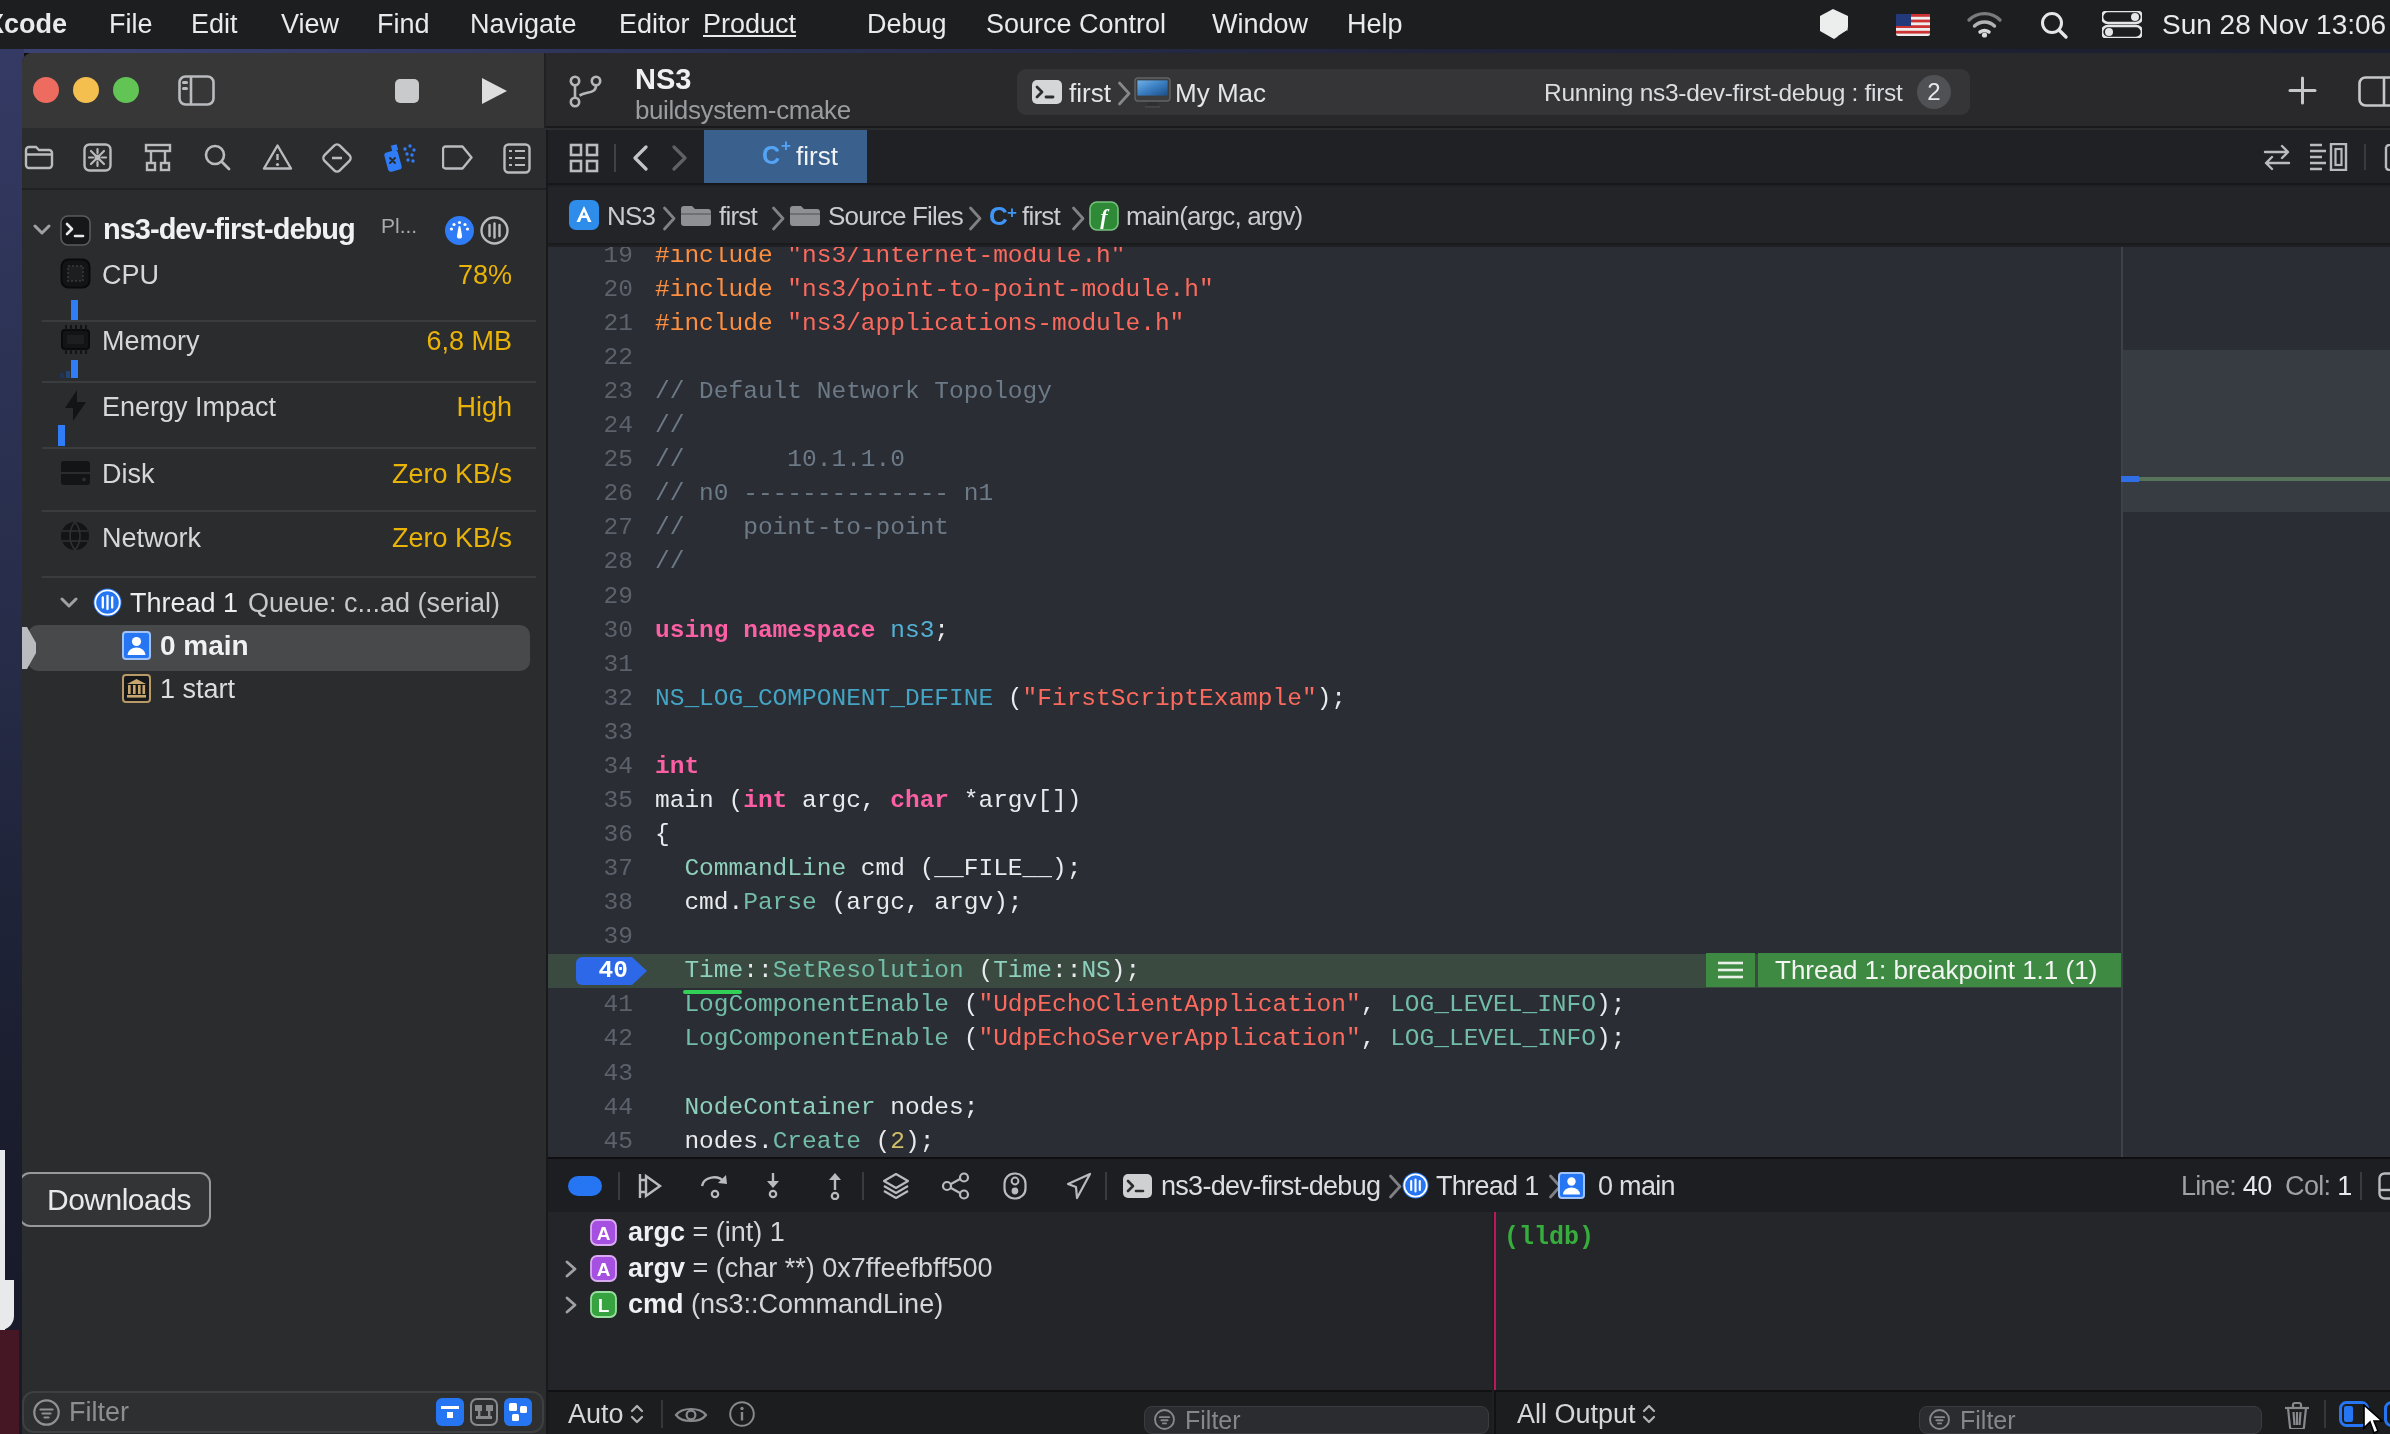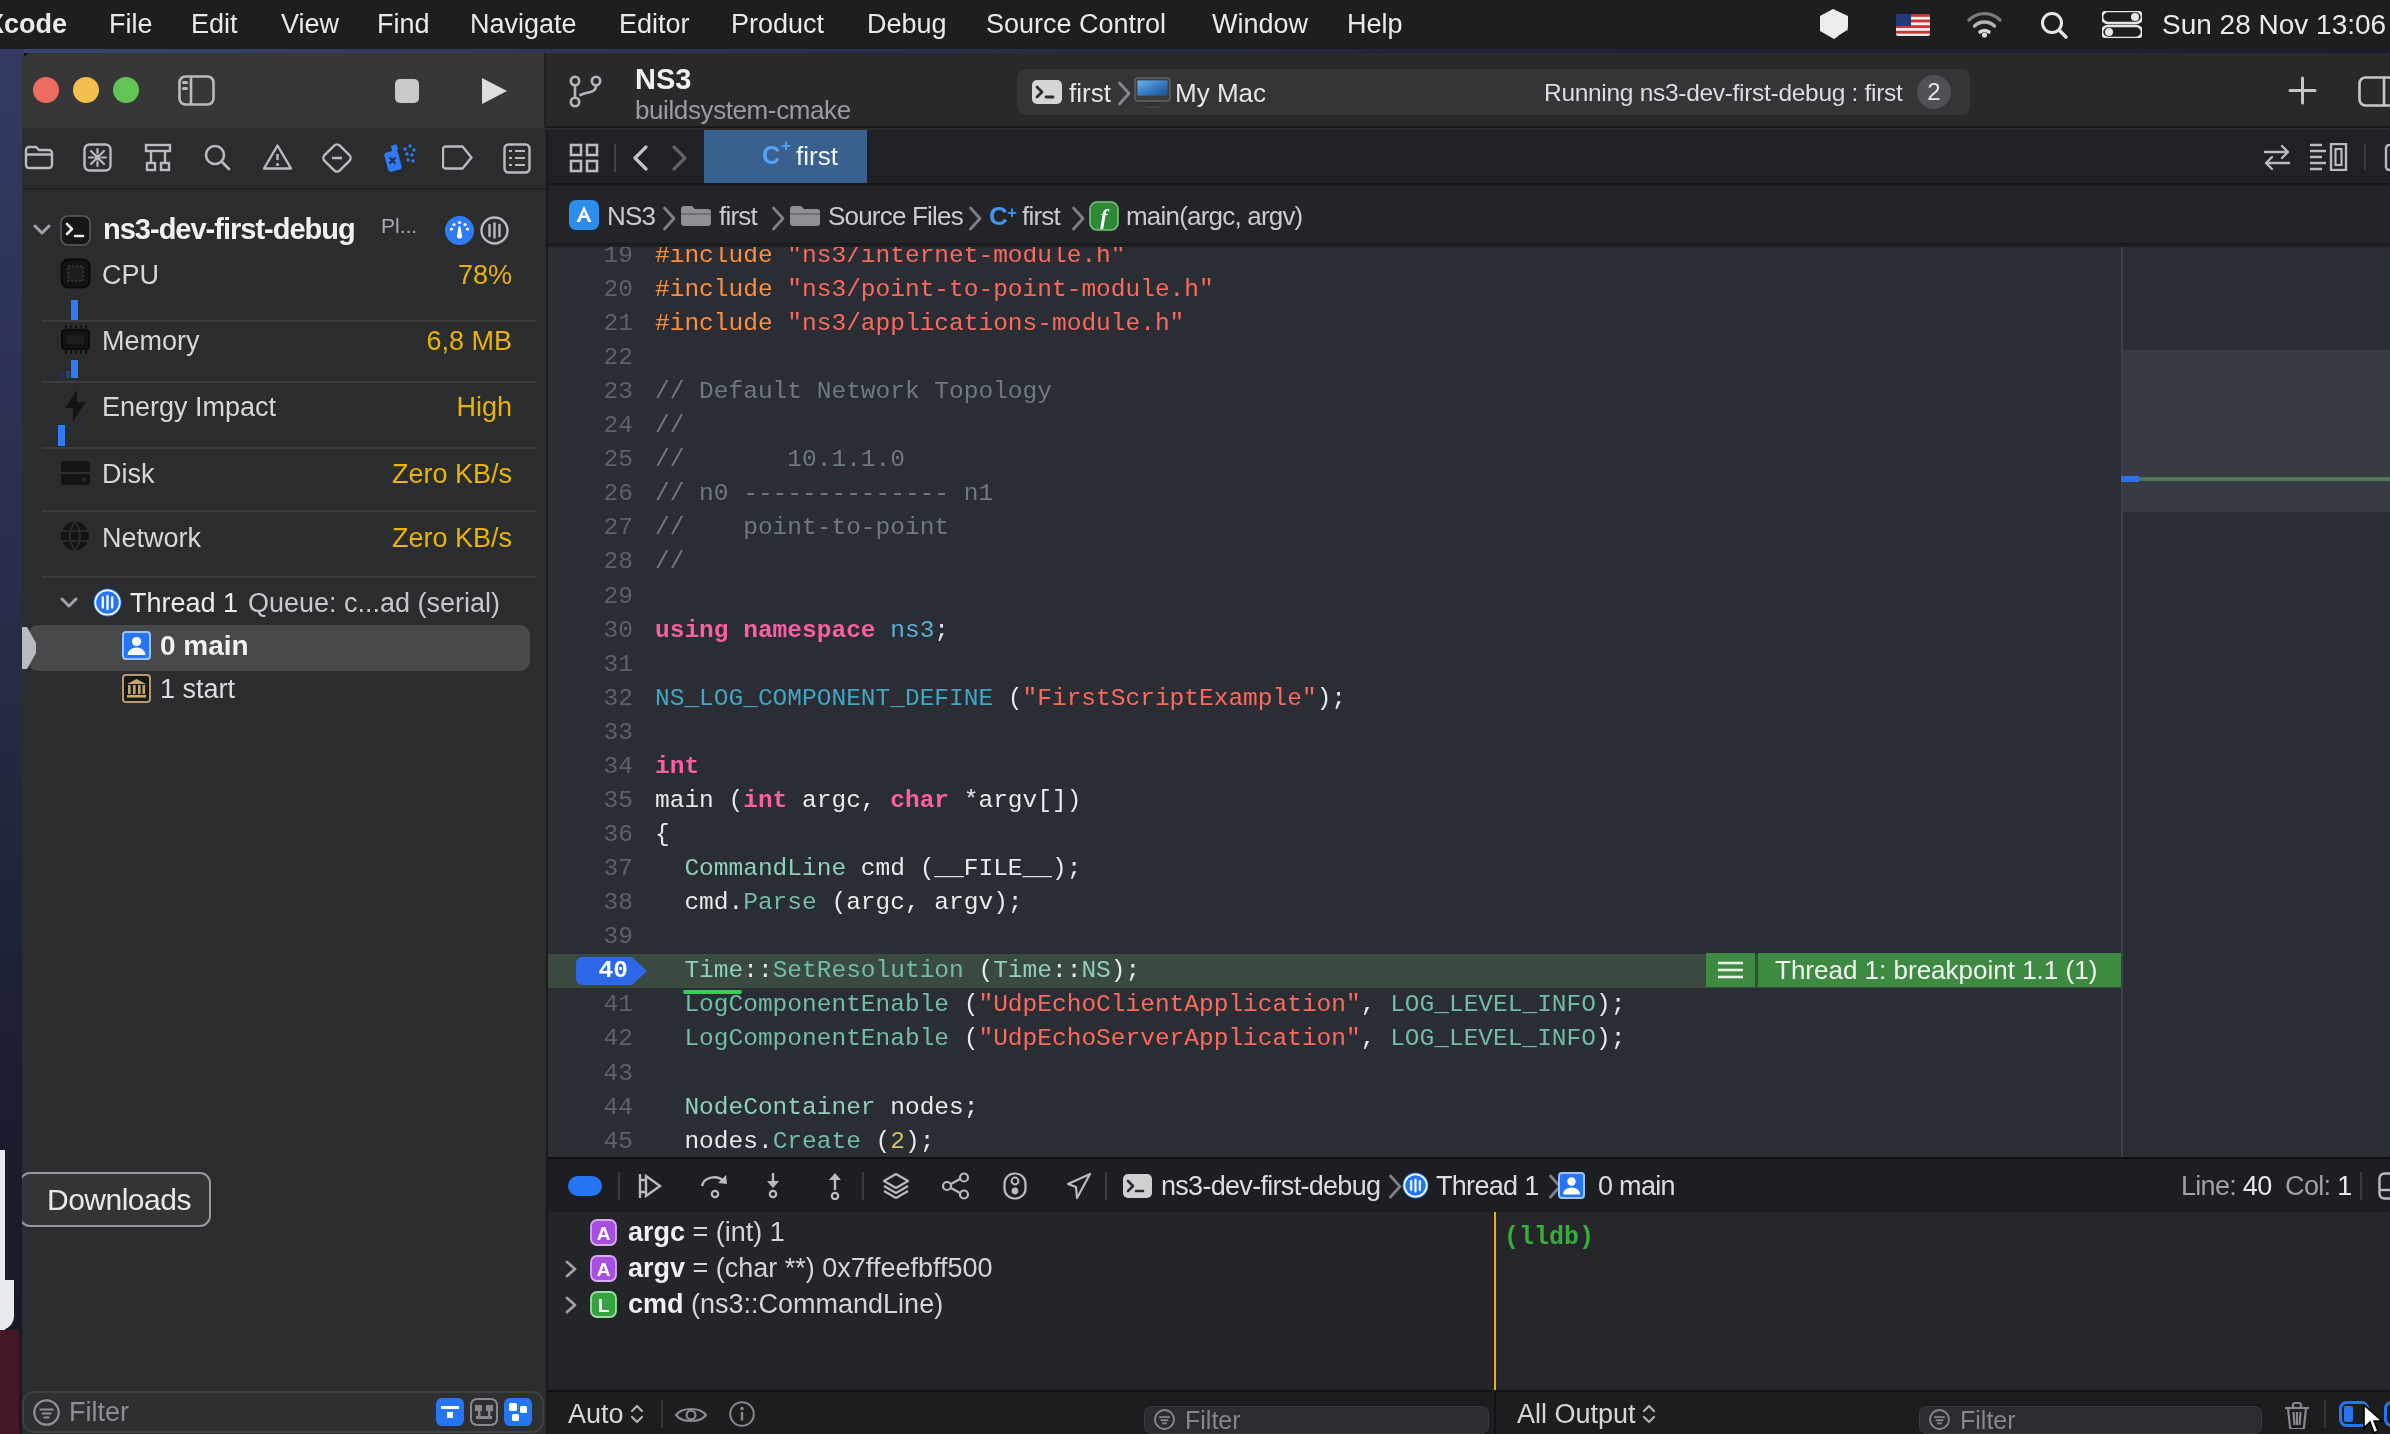--- a/index.html
+++ b/index.html
@@ -28,21 +28,21 @@
 .srow { position:absolute; left:0; width:524px; color:#d6d7d9; font-size:27px; }
 .sep { position:absolute; left:20px; width:494px; height:2px; background:#3b3c3e; }
 .sval { position:absolute; right:34px; top:0; color:#eab308; }
 
 #edcol { position:absolute; left:524px; top:77px; width:1844px; height:1304px; background:#1f2023; border-left:2px solid #19191b; }
 #tabstrip { position:absolute; left:0; top:0px; width:1842px; height:55px; background:#202124; border-bottom:2px solid #161719; }
 #crumbbar { position:absolute; left:0; top:57px; width:1842px; height:58px; background:#222428; border-bottom:2px solid #1a1b1d; }
 #editor { position:absolute; left:0; top:117px; width:1842px; height:910px; background:#2a2d34; overflow:hidden; }
 #debugbar { position:absolute; left:0; top:1027px; width:1842px; height:55px; background:#1d1e21; border-top:2px solid #0f0f11; }
 #varpane { position:absolute; left:0; top:1082px; width:944px; height:178px; background:#232529; }
-#conpane { position:absolute; left:946px; top:1082px; width:896px; height:178px; background:#242629; border-left:2px solid #eab308; }
+#conpane { position:absolute; left:946px; top:1082px; width:896px; height:178px; background:#242629; border-left:2px solid #be185d; }
 #varbot { position:absolute; left:0; top:1260px; width:944px; height:44px; background:#1c1d1f; border-top:2px solid #111113; }
 #conbot { position:absolute; left:946px; top:1260px; width:896px; height:44px; background:#1c1d1f; border-top:2px solid #111113; border-left:2px solid #121214; }
 
 .cl { position:absolute; left:0; width:1594px; height:34px; font-family:"Liberation Mono", monospace; font-size:24.5px; line-height:34px; white-space:pre; color:#e8eaed; }
 .ln { position:absolute; left:0; top:0; width:85px; text-align:right; color:#5c626c; }
 .code { position:absolute; left:107px; top:0; }
 .kw { color:#fc5fa3; font-weight:bold; }
 .str { color:#fc6a5d; }
 .pre { color:#fd8f3f; }
 .cmt { color:#6c7986; }
@@ -63,21 +63,21 @@
 </head>
 <body>
 <div id="menubar">
   <div class="mi" style="left:-14px;font-weight:bold;">Xcode</div>
   <div class="mi" style="left:109px;">File</div>
   <div class="mi" style="left:191px;">Edit</div>
   <div class="mi" style="left:281px;">View</div>
   <div class="mi" style="left:377px;">Find</div>
   <div class="mi" style="left:470px;">Navigate</div>
   <div class="mi" style="left:619px;">Editor</div>
-  <div class="mi" style="left:731px;">Product</div>
+  <div class="mi" style="left:703px;text-decoration:underline;">Product</div>
   <div class="mi" style="left:867px;">Debug</div>
   <div class="mi" style="left:986px;">Source Control</div>
   <div class="mi" style="left:1212px;">Window</div>
   <div class="mi" style="left:1347px;">Help</div>
   <svg class="ic" style="left:1817px;top:8px;" width="34" height="33" viewBox="0 0 34 33">
       <path d="M16 1 L31 8 L31 22 L17 31 L3 23 L3 8 Z" fill="#eceded"></path>
       <path d="M20 28.5 a10.5 10.5 0 0 0 11 -10.5 v3.5 l-8.5 5.5 Z" fill="#1d1e20"></path>
     </svg>
   <svg class="ic" style="left:1896px;top:14px;" width="34" height="22" viewBox="0 0 34 22">
       <rect width="34" height="22" rx="2" fill="#eee"></rect>

